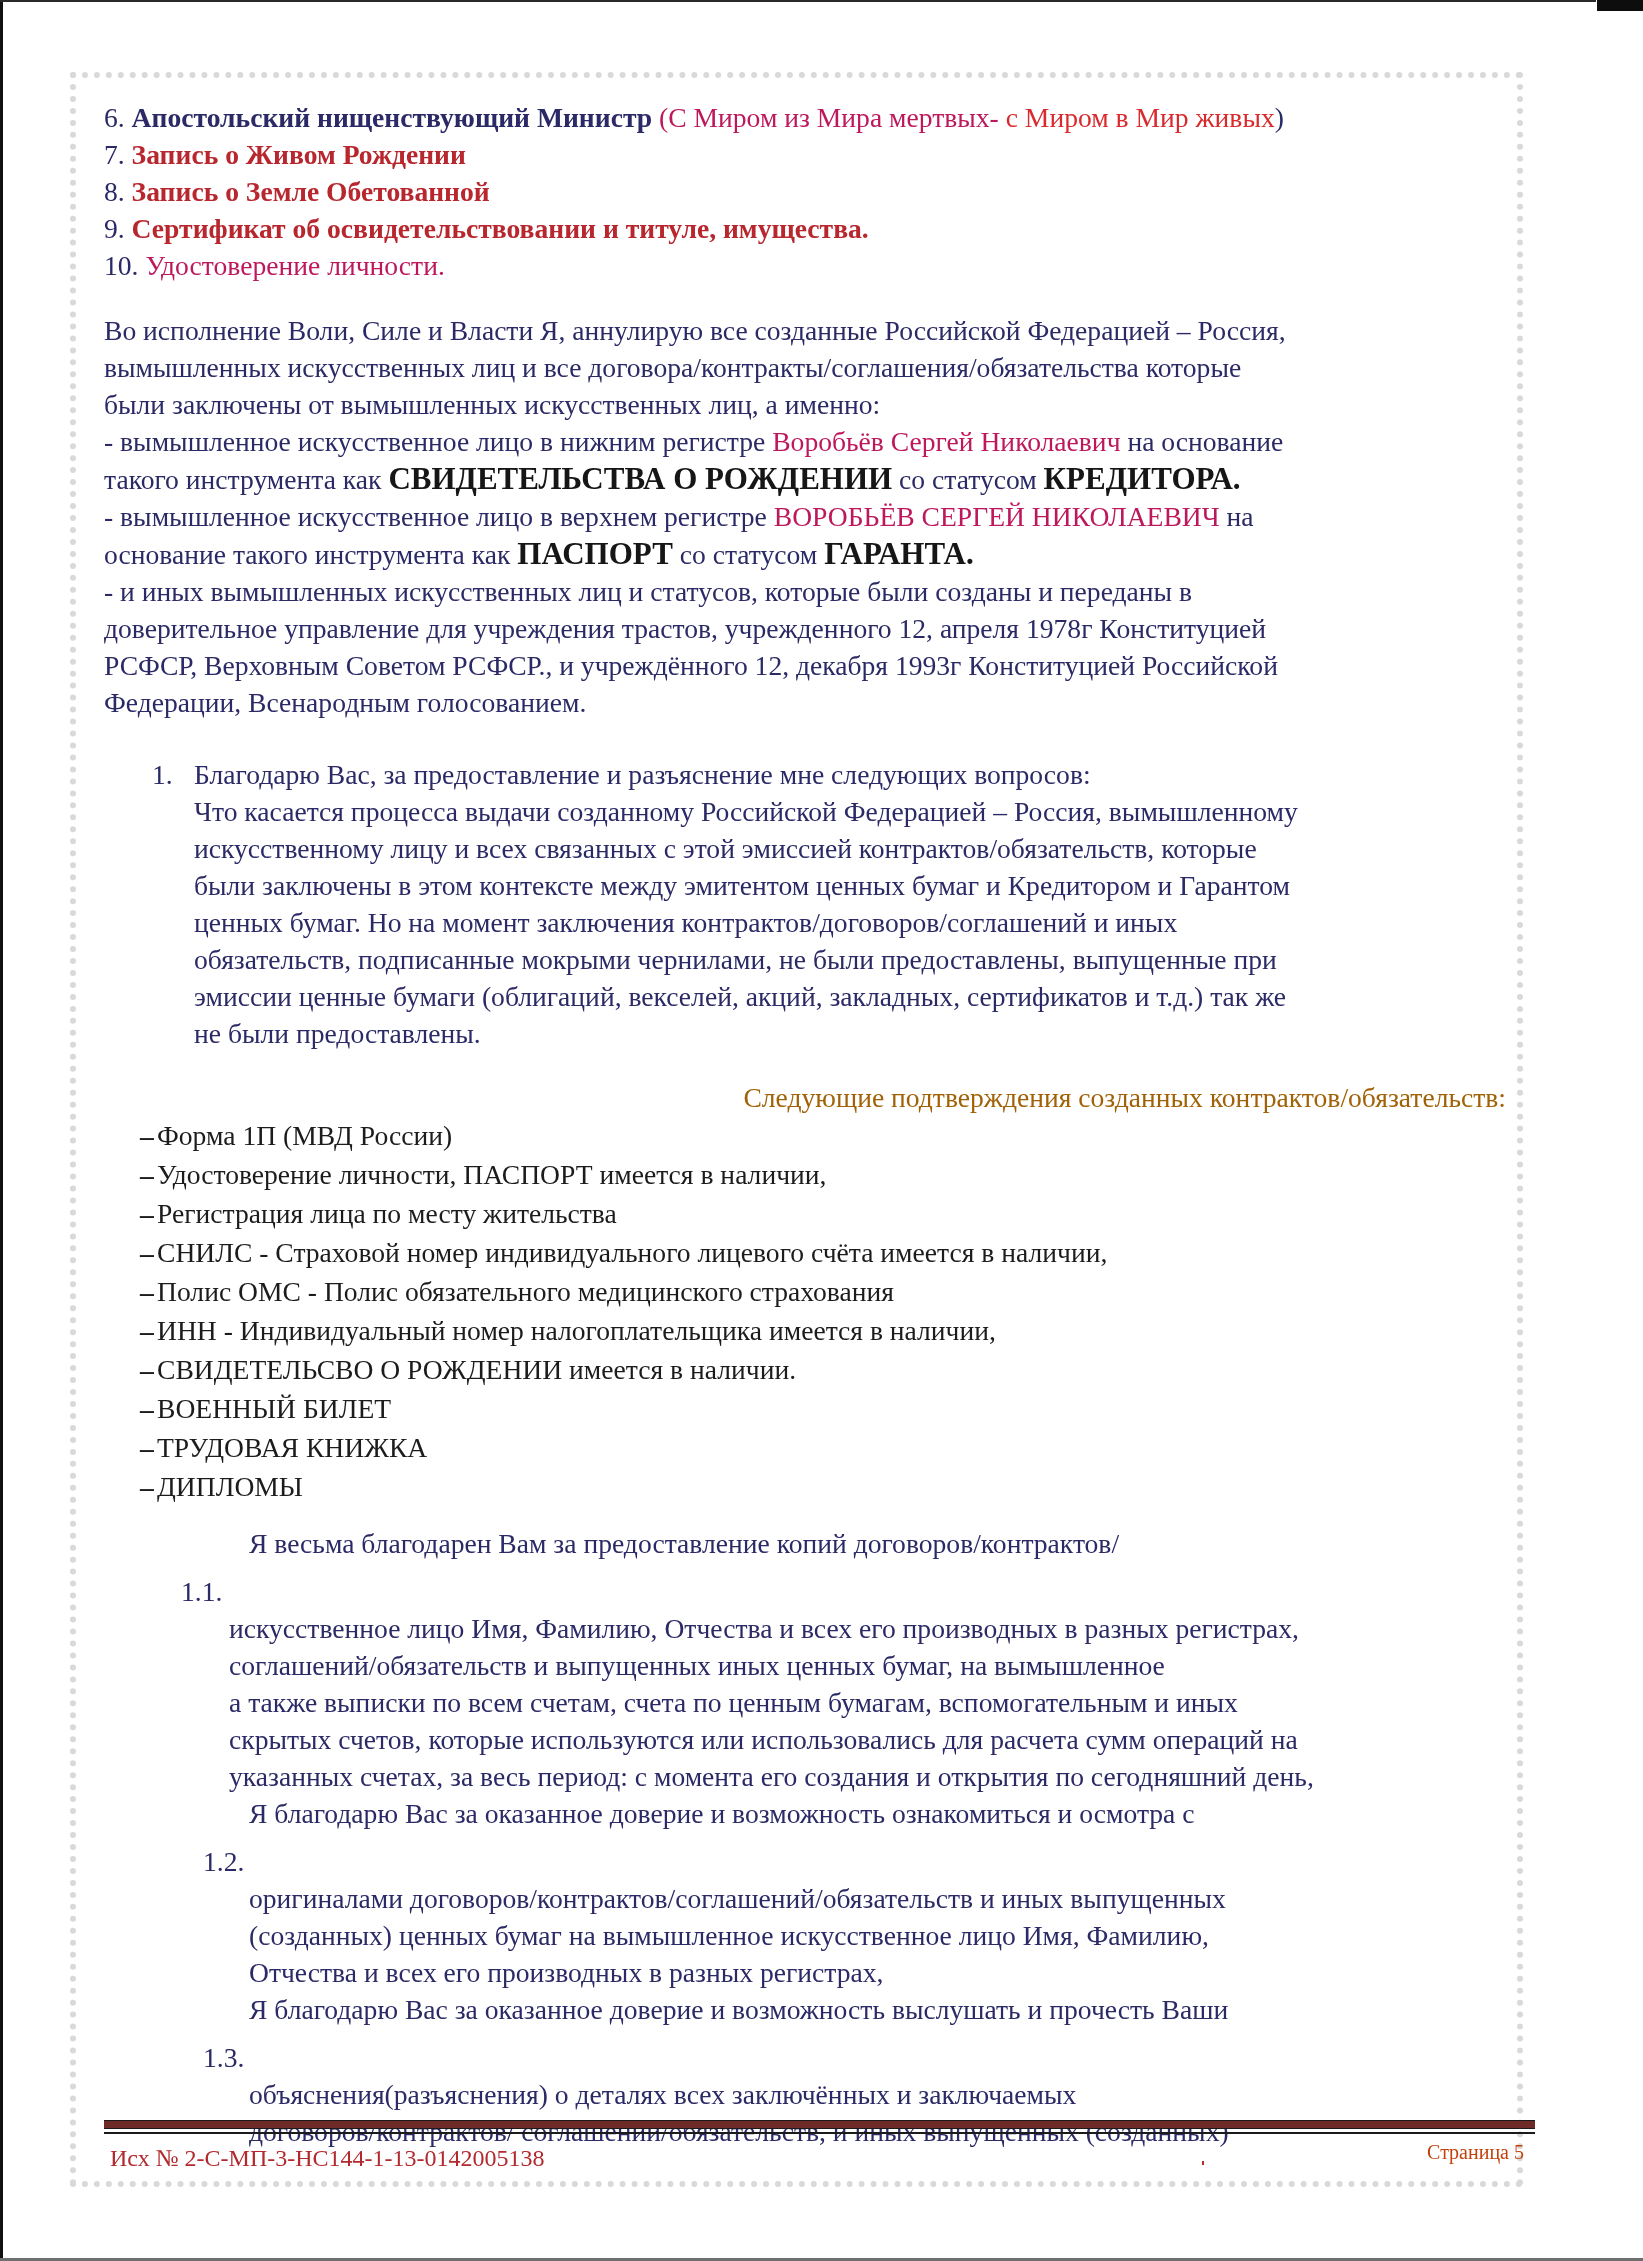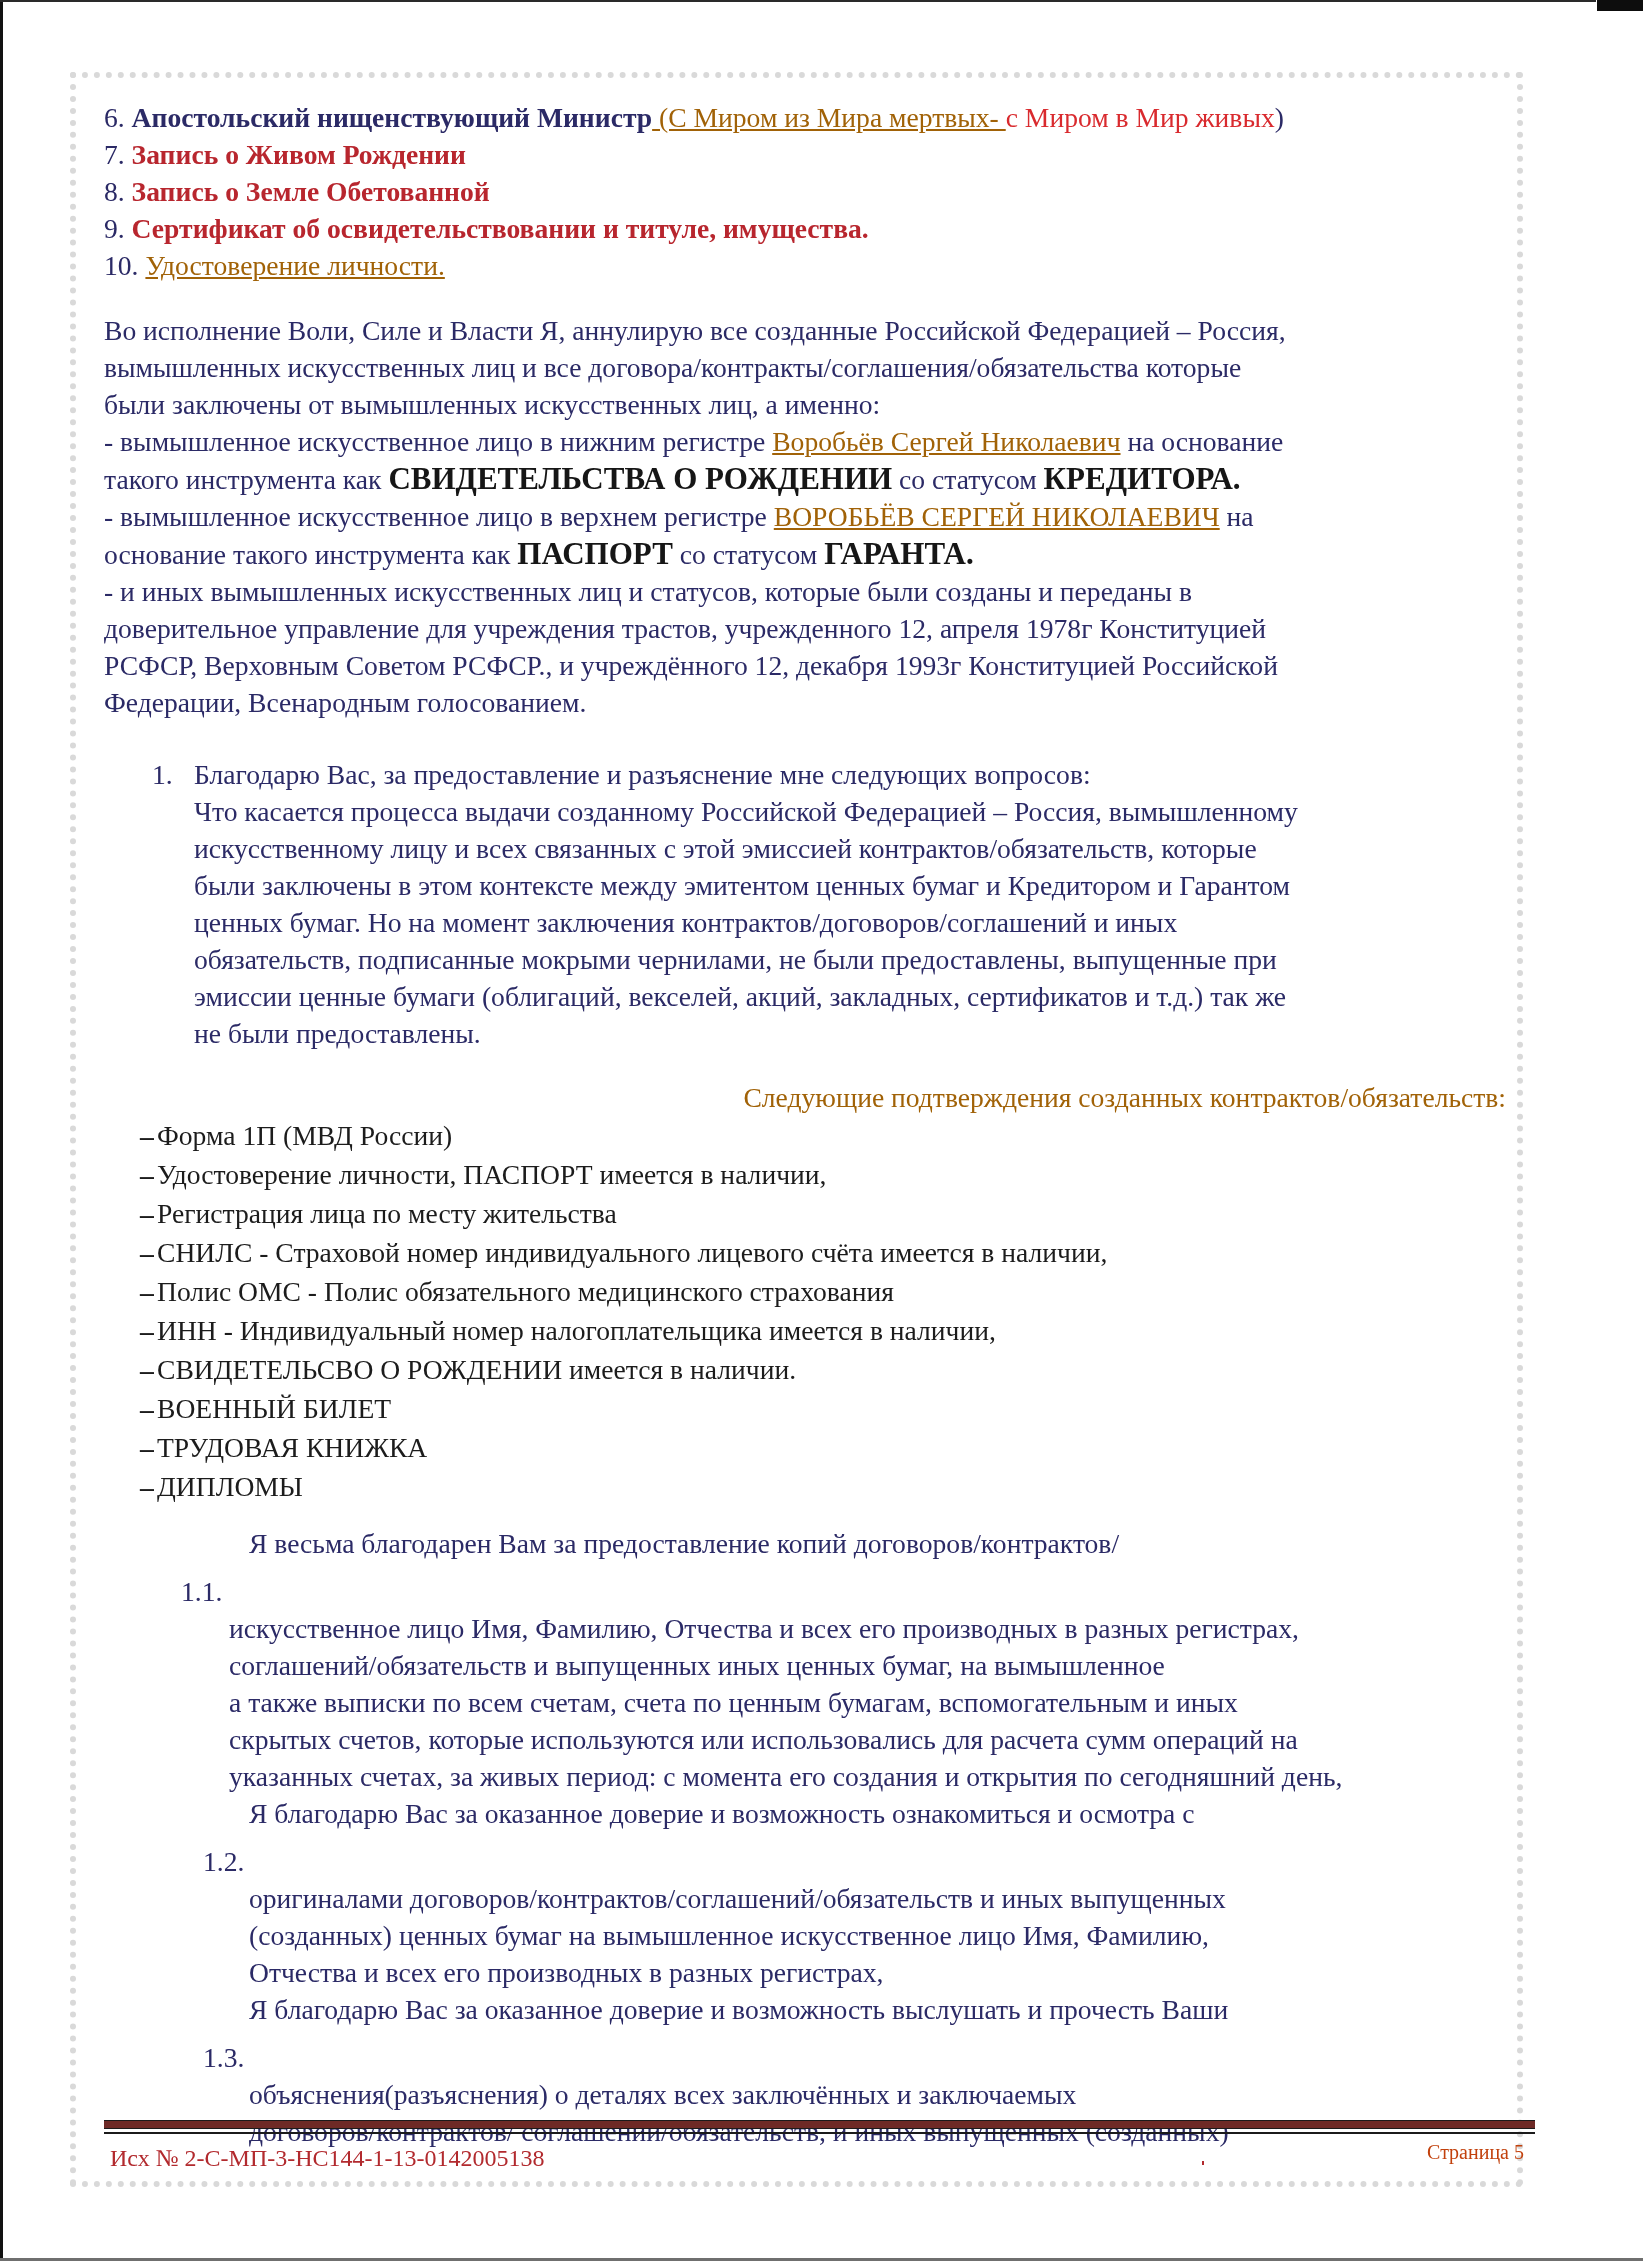--- a/index.html
+++ b/index.html
@@ -12,21 +12,21 @@
   .scan-edge-bottom { position: absolute; left: 0; bottom: 0; width: 1644px; height: 2.9px; background: #6f6f6f; }
 
   .frame {
     position: absolute; left: 70px; top: 72px; width: 1453px; height: 2115px;
     border: 6.8px dotted #d9d9d9;
   }
 
   .content { position: absolute; left: 104px; top: 99px; width: 1402px; font-size: 27.6px; line-height: 37px; }
 
   .navy { color: #2b2a66; }
-  .black { color: #a16207; text-decoration: underline; }
+  .black { color: #be185d; }
   .red { color: #b8262e; }
   .bright-red { color: #d92a2e; }
   .bold { font-weight: bold; }
 
   .num-list .row { white-space: nowrap; }
 
   .para { margin-top: 28px; }
   .para .line { white-space: nowrap; }
   .big { font-size: 31px; font-weight: bold; color: #161616; }
 
@@ -189,21 +189,21 @@
     <div class="item i1">
       <div class="head">
         <span class="n" style="width:68px">1.1.</span>
         <span>Я весьма благодарен  Вам за предоставление копий договоров/контрактов/</span>
       </div>
       <div class="cont">
         <div>искусственное  лицо Имя, Фамилию, Отчества  и всех его производных в разных регистрах,</div>
         <div>соглашений/обязательств и выпущенных иных ценных бумаг, на вымышленное</div>
         <div>а также выписки  по всем счетам, счета по ценным бумагам, вспомогательным и иных</div>
         <div>скрытых счетов, которые используются или использовались  для расчета сумм операций на</div>
-        <div>указанных счетах, за живых период: с момента его создания и открытия по сегодняшний день,</div>
+        <div>указанных счетах, за весь период: с момента его создания и открытия по сегодняшний день,</div>
       </div>
     </div>
     <div class="item i2">
       <div class="head">
         <span class="n" style="width:46px">1.2.</span>
         <span>Я благодарю Вас за оказанное доверие и возможность ознакомиться и осмотра с</span>
       </div>
       <div class="cont" style="margin-left:46px">
         <div>оригиналами договоров/контрактов/соглашений/обязательств и иных выпущенных</div>
         <div>(созданных) ценных бумаг на вымышленное искусственное  лицо Имя, Фамилию,</div>

